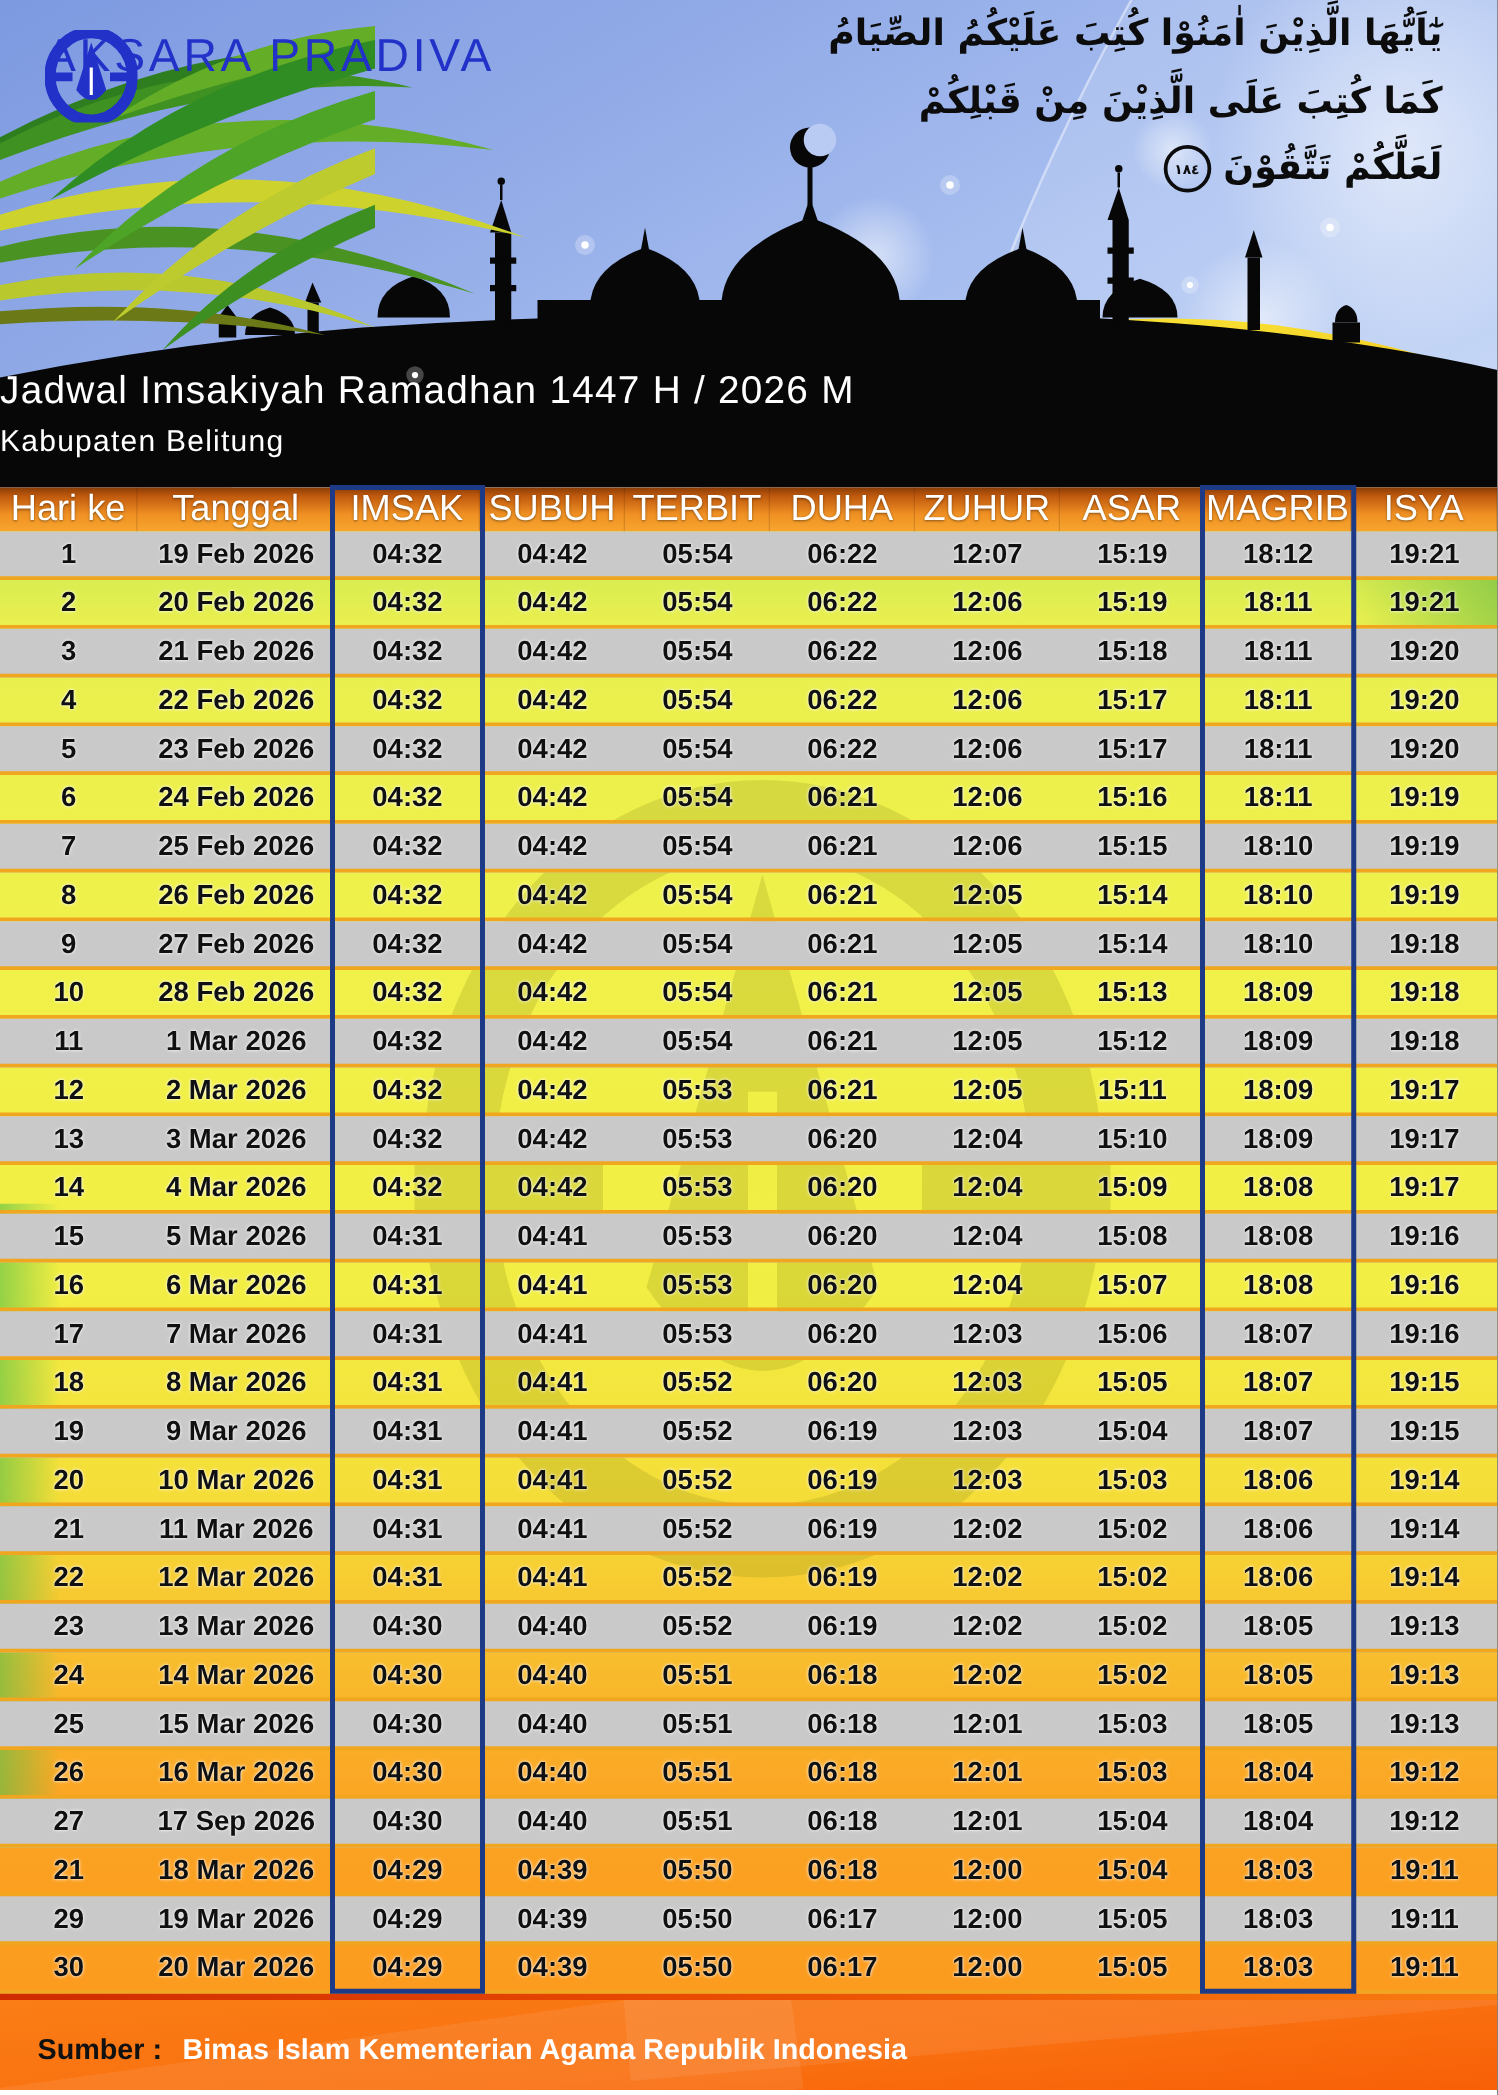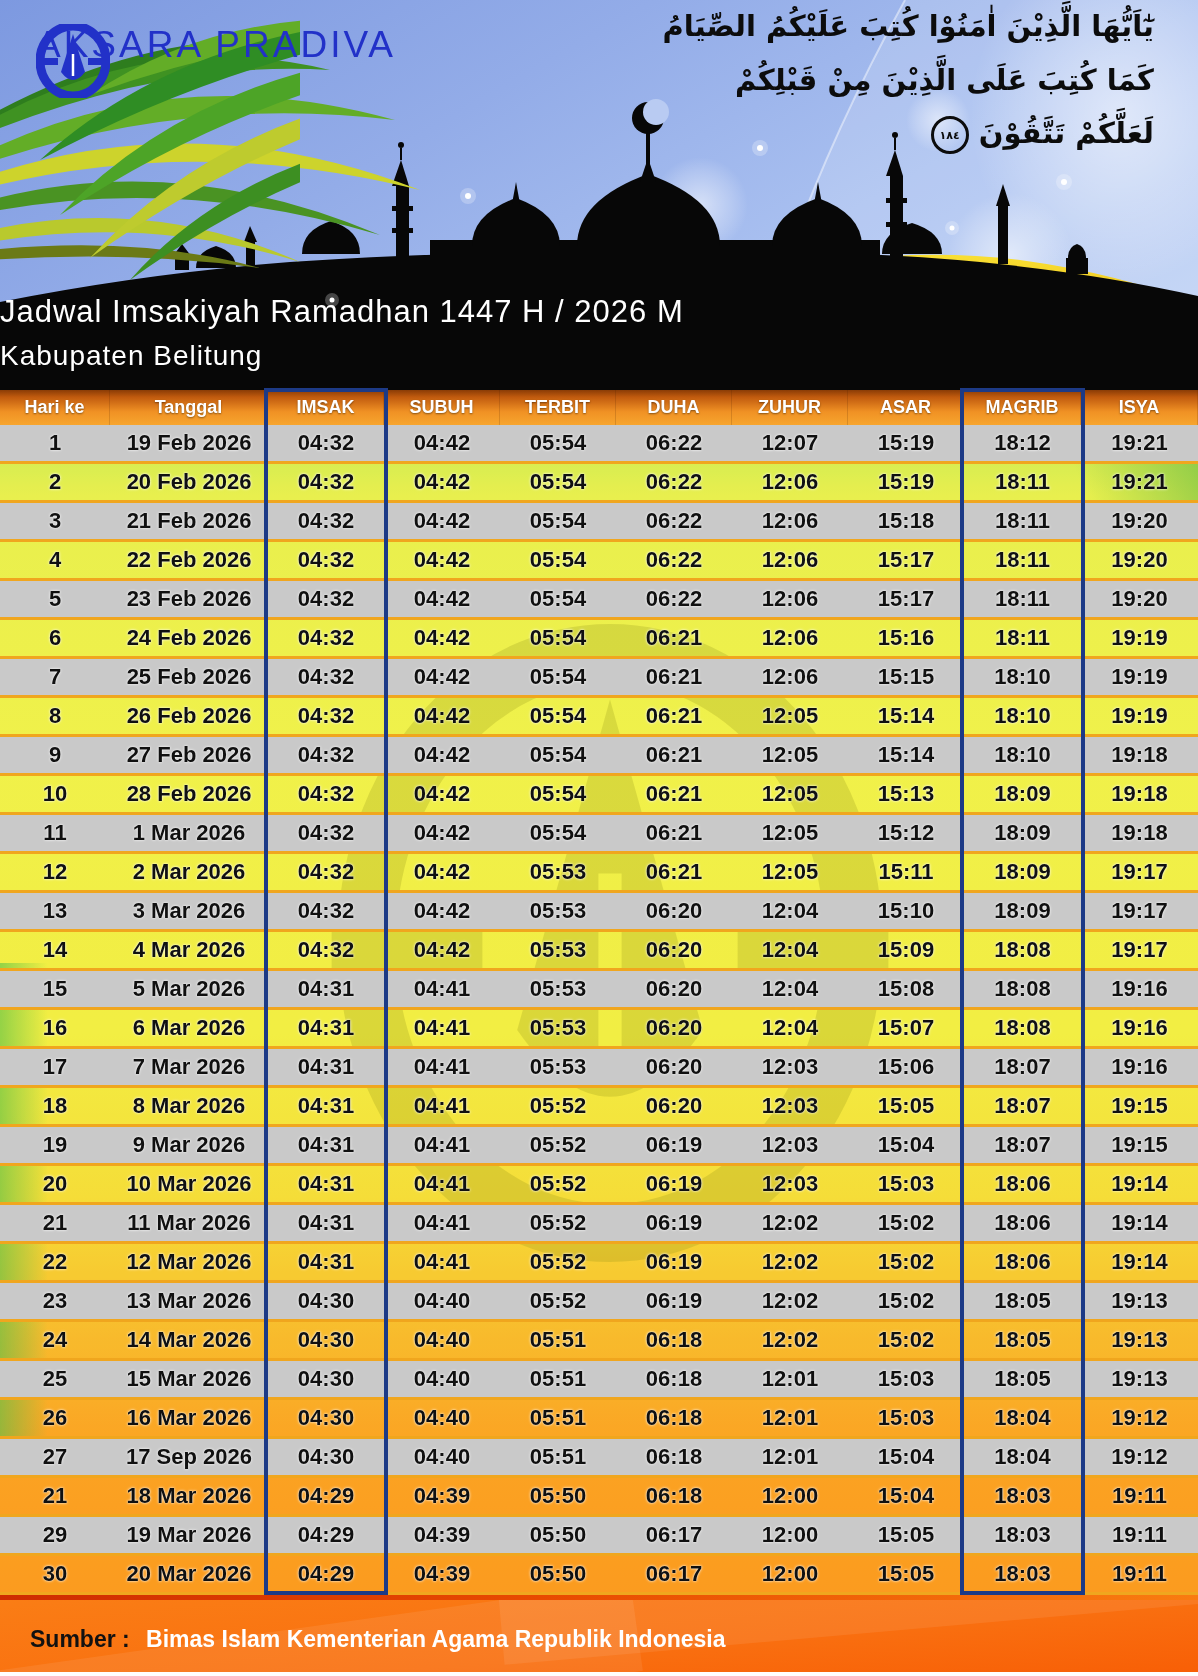--- a/index.html
+++ b/index.html
@@ -13,29 +13,29 @@
   .brand{position:absolute;left:36px;top:24px;display:flex;align-items:center;gap:14px;z-index:6;}
   .brand-name{font-weight:normal;font-size:37px;letter-spacing:3px;color:var(--c-brand_blue);}
   .arabic{position:absolute;right:44px;top:0;z-index:6;direction:rtl;text-align:right;
           font-family:"DejaVu Sans",sans-serif;font-weight:bold;font-size:29px;line-height:1.85;
           color:var(--c-arabic_black);}
   .ayah-num{display:inline-flex;align-items:center;justify-content:center;width:32px;height:32px;
             border:3px solid var(--c-arabic_black);border-radius:50%;font-size:11px;line-height:1;
             vertical-align:middle;}
   .titles{position:absolute;left:0;right:0;top:294px;text-align:left;color:var(--c-title_white);z-index:7;}
   .title-main{font-size:31px;letter-spacing:1px;font-weight:normal;}
-  .title-sub{font-size:28px;letter-spacing:1px;margin-top:10px;font-weight:normal;}
+  .title-sub{font-size:24px;letter-spacing:1px;margin-top:10px;font-weight:normal;}
   .palm-left{position:absolute;left:-8px;top:86px;z-index:5;}
   .palm-right{position:absolute;right:-4px;top:96px;z-index:5;}
 
   
   .thead{position:absolute;top:390px;left:0;width:1198px;height:35px;z-index:2;
          display:grid;grid-template-columns:110px 158px 116px 116px 116px 116px 116px 116px 117px 1fr;
          background:linear-gradient(180deg,#8a3c06 0%,#c05a0e 20%,var(--c-header_orange) 62%,#f7a52e 100%);}
-  .th{display:flex;align-items:center;justify-content:center;color:#fff;font-weight:bold;font-size:18px;
+  .th{display:flex;align-items:center;justify-content:center;color:#fff;font-weight:normal;font-size:29px;
       text-shadow:0 1px 2px rgba(0,0,0,.45);border-right:1px solid rgba(80,35,0,.18);}
   .tbody{position:absolute;top:425px;left:0;width:1198px;height:1170px;overflow:hidden;
          background:linear-gradient(180deg,#c0e64e 0%,#e6ee48 6%,var(--c-row_yellow) 28%,#f1ec3b 52%,
                     #f4da2f 66%,#f8b322 78%,#fb9a18 87%,var(--c-row_orange_bottom) 100%);}
   .wm{position:absolute;left:320px;top:168px;width:580px;height:700px;opacity:.22;z-index:0;}
   .streak-left{position:absolute;left:0;top:46%;width:48px;height:44%;z-index:0;
          background:linear-gradient(90deg,rgba(66,185,66,.6),rgba(66,185,66,0));}
   .streak-tr{position:absolute;right:0;top:0;width:160px;height:9%;z-index:0;
          background:linear-gradient(250deg,rgba(55,165,55,.55),rgba(55,165,55,0) 70%);}
   .rows{position:relative;z-index:1;}

